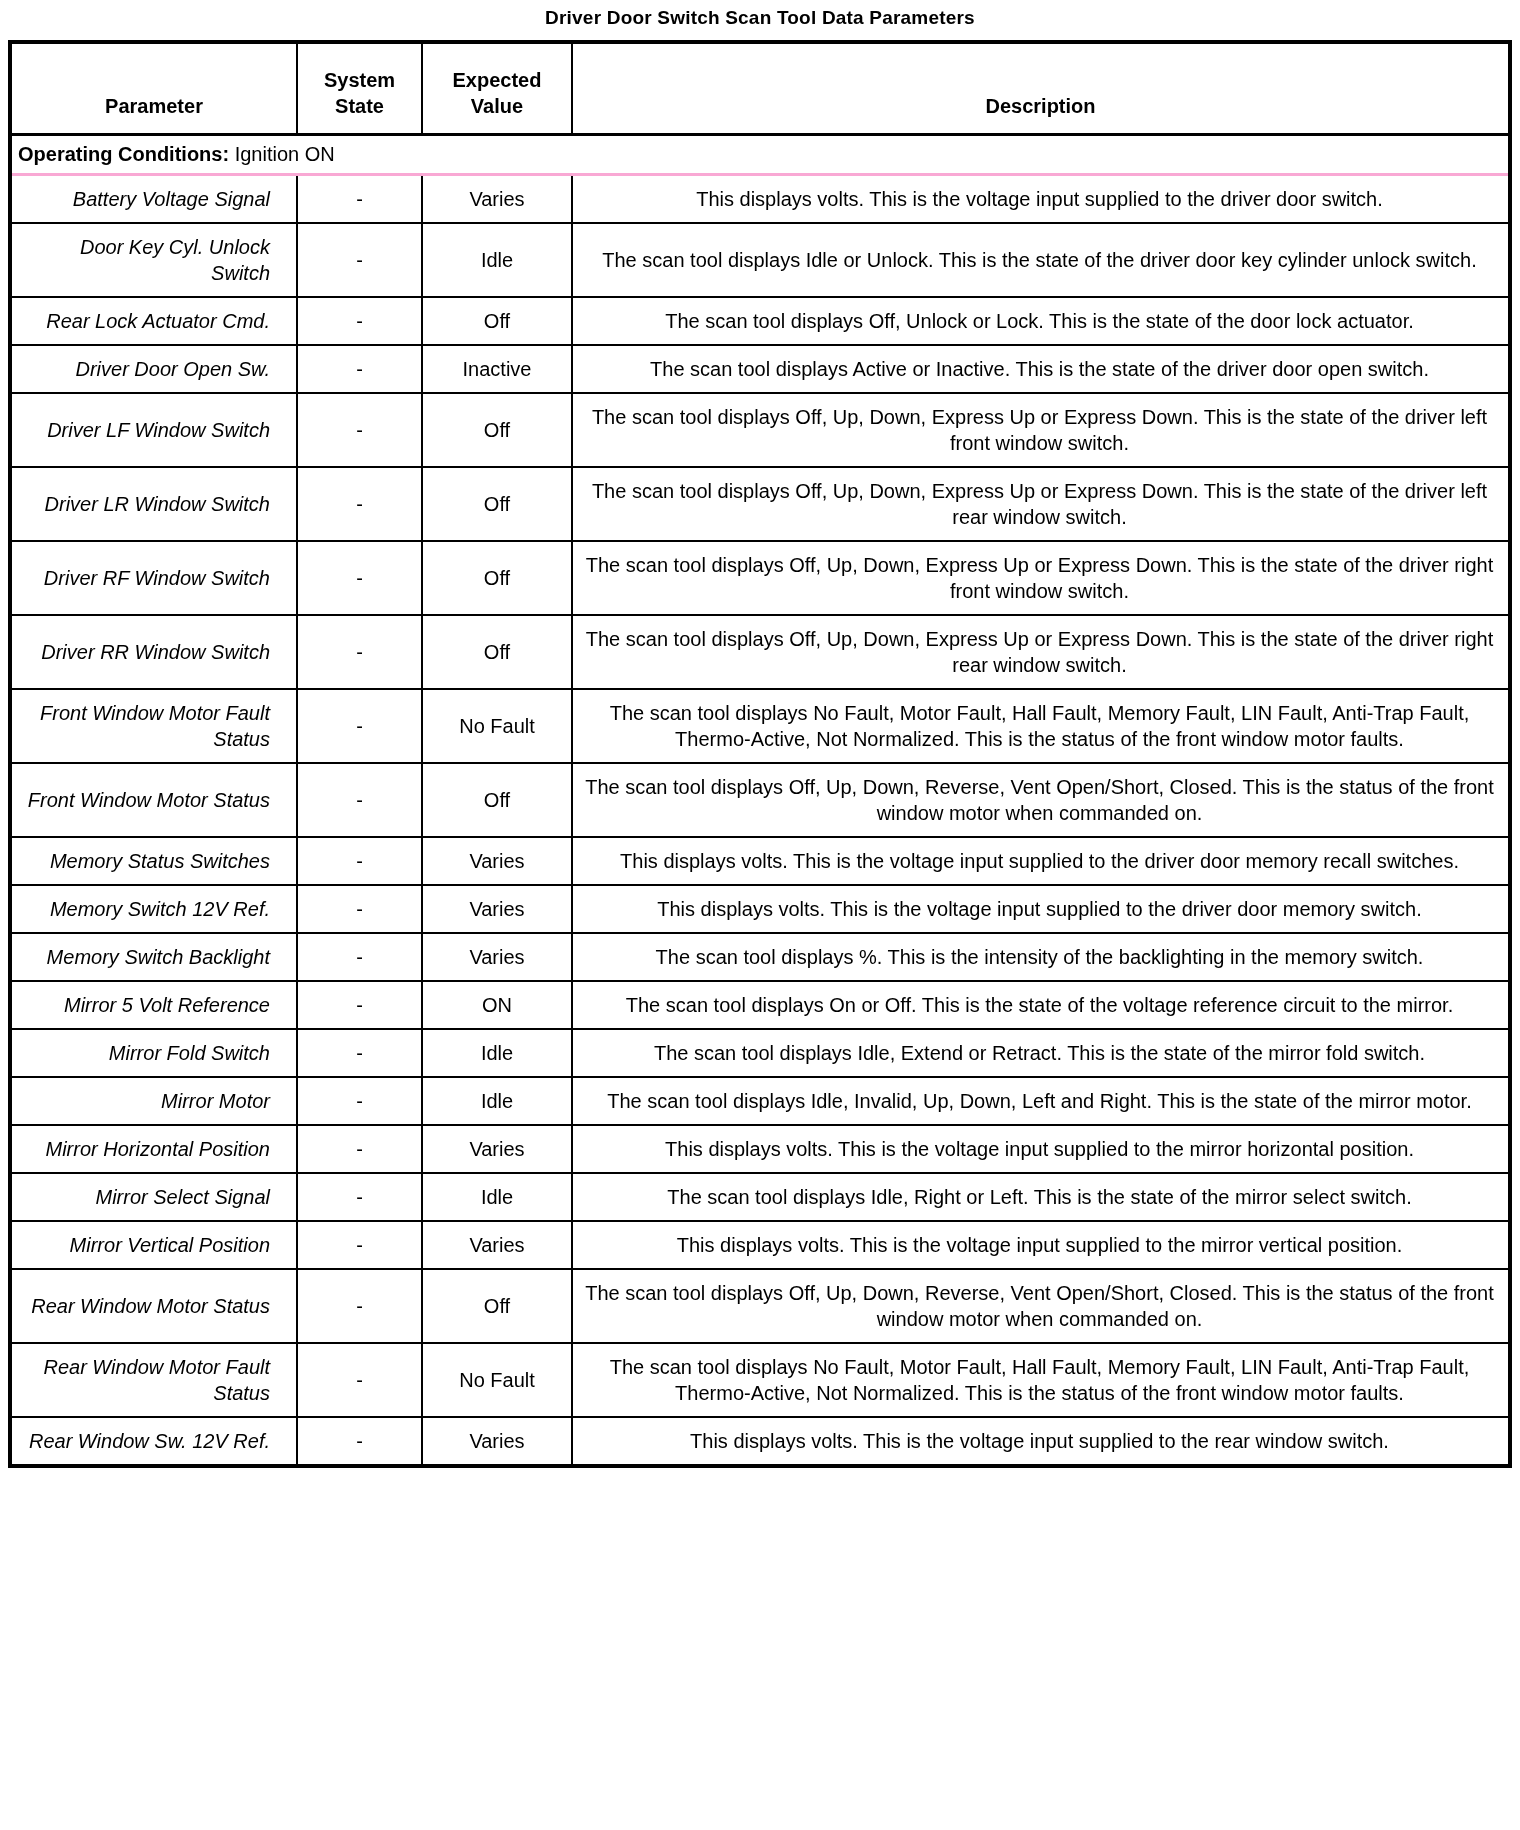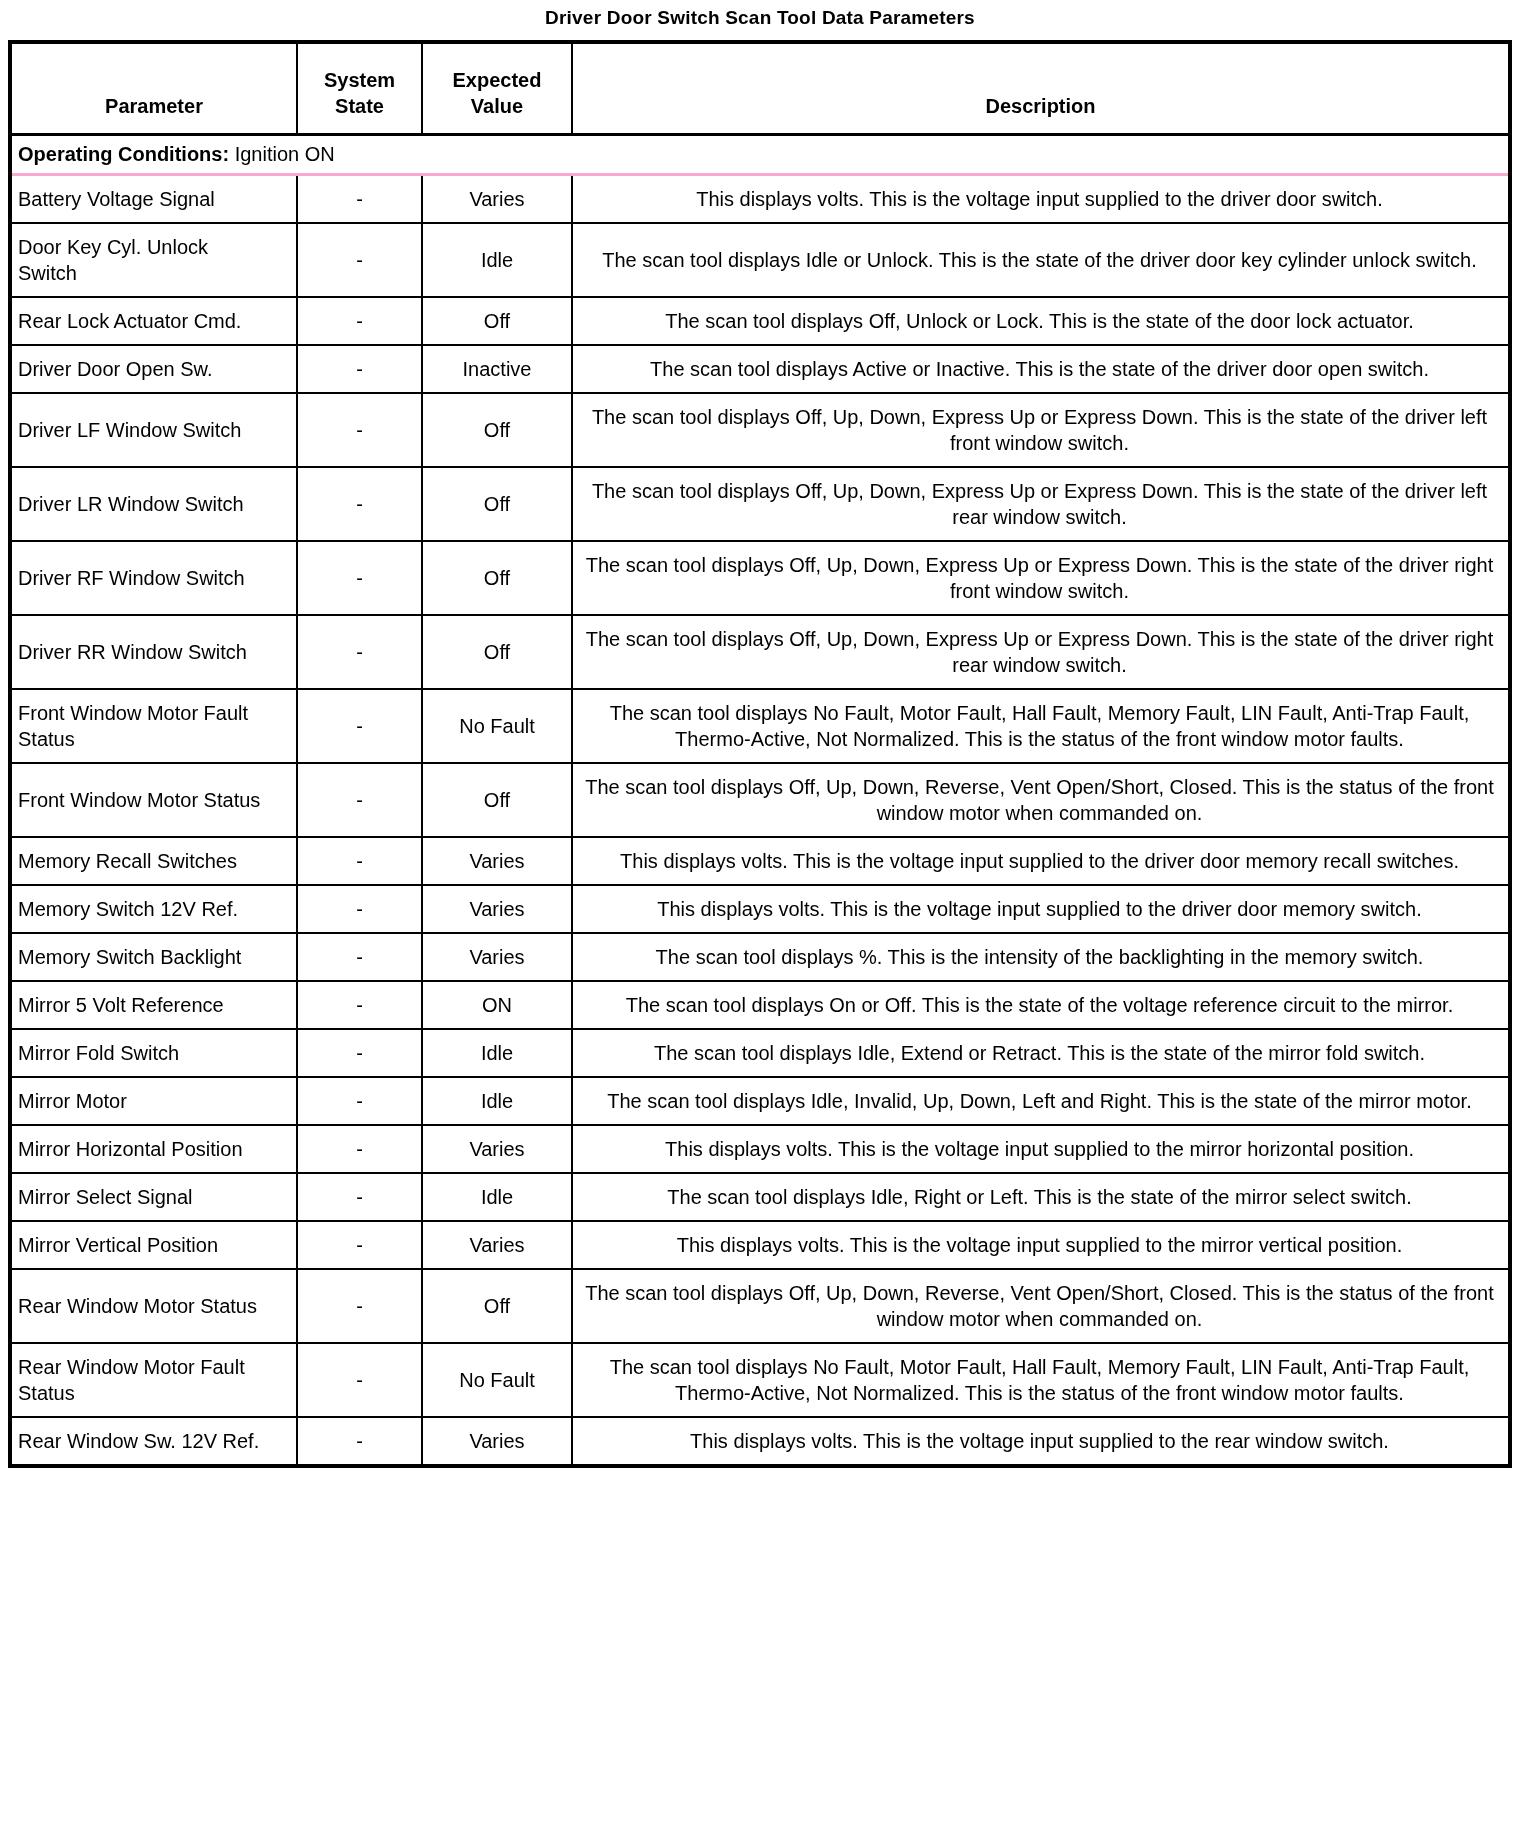--- a/index.html
+++ b/index.html
@@ -50,22 +50,23 @@
     border-bottom: 3px solid #000;
     margin-left: 29px;
   }
   tr.opcond-row td {
     border-bottom: 3px solid #f9a8d4;
     padding: 5px 6px 6px 6px;
     text-align: left;
   }
   tr.opcond-row .opcond-label { font-weight: bold; }
   td.c-param {
-    text-align: left;
+    text-align: right;
     padding: 10px 26px 10px 6px;
+    font-style: italic;
   }
   td.c-state, td.c-value {
     text-align: center;
     padding: 10px 4px;
   }
   td.c-desc {
     text-align: center;
     padding: 10px 10px 10px 8px;
   }
 </style>
@@ -150,21 +151,21 @@
     <td class="c-value">No Fault</td>
     <td class="c-desc">The scan tool displays No Fault, Motor Fault, Hall Fault, Memory Fault, LIN Fault, Anti-Trap Fault, Thermo-Active, Not Normalized. This is the status of the front window motor faults.</td>
   </tr>
       <tr>
     <td class="c-param">Front Window Motor Status</td>
     <td class="c-state">-</td>
     <td class="c-value">Off</td>
     <td class="c-desc">The scan tool displays Off, Up, Down, Reverse, Vent Open/Short, Closed. This is the status of the front window motor when commanded on.</td>
   </tr>
       <tr>
-    <td class="c-param">Memory Recall Switches</td>
+    <td class="c-param">Memory Status Switches</td>
     <td class="c-state">-</td>
     <td class="c-value">Varies</td>
     <td class="c-desc">This displays volts. This is the voltage input supplied to the driver door memory recall switches.</td>
   </tr>
       <tr>
     <td class="c-param">Memory Switch 12V Ref.</td>
     <td class="c-state">-</td>
     <td class="c-value">Varies</td>
     <td class="c-desc">This displays volts. This is the voltage input supplied to the driver door memory switch.</td>
   </tr>

